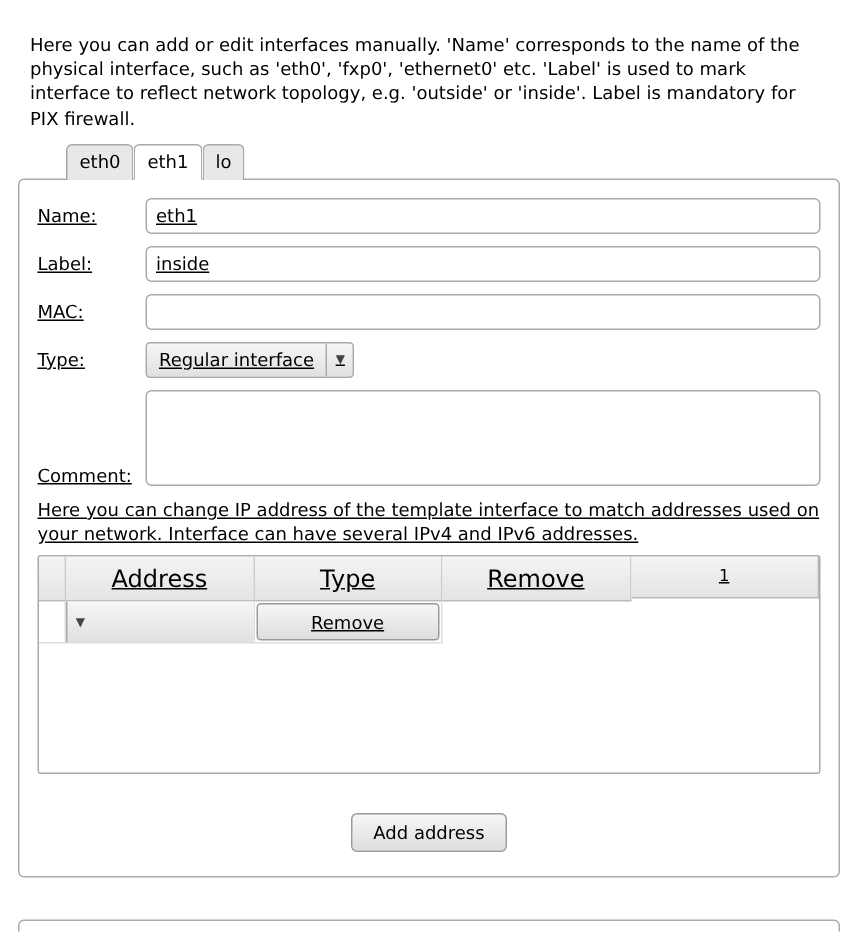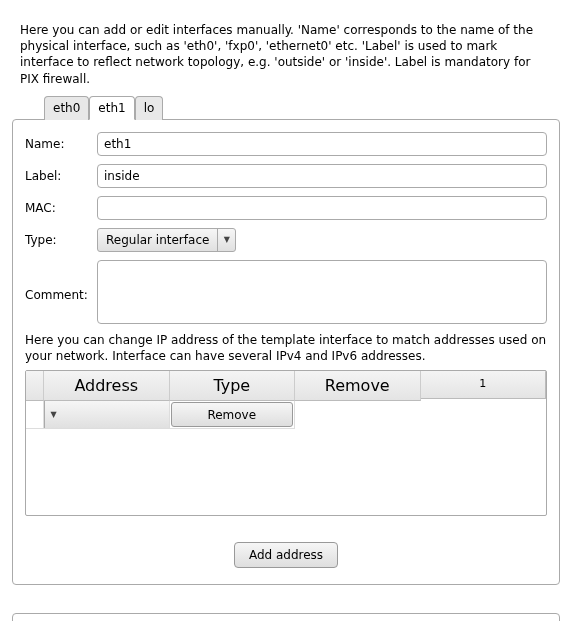--- a/index.html
+++ b/index.html
@@ -42,27 +42,28 @@
     background: #fff;
     border-bottom: 1px solid #fff;
     top: 1px;
   }
   .tab-panel {
     border: 1px solid #aaa;
     border-radius: 4px;
     padding: 12px;
     margin-top: 0;
     background: #fff;
+    text-decoration: underline;
   }
   .form-row {
     display: flex;
     align-items: center;
     margin-bottom: 8px;
   }
-  .form-row.label-top { align-items: center; }
+  .form-row.label-top { align-items: flex-end; }
   .form-row.label-top .form-label { padding-top: 6px; }
   .form-label {
     width: 72px;
     flex: 0 0 72px;
   }
   .text-input {
     flex: 1;
     border: 1px solid #aaa;
     border-radius: 4px;
     padding: 4px 6px;

